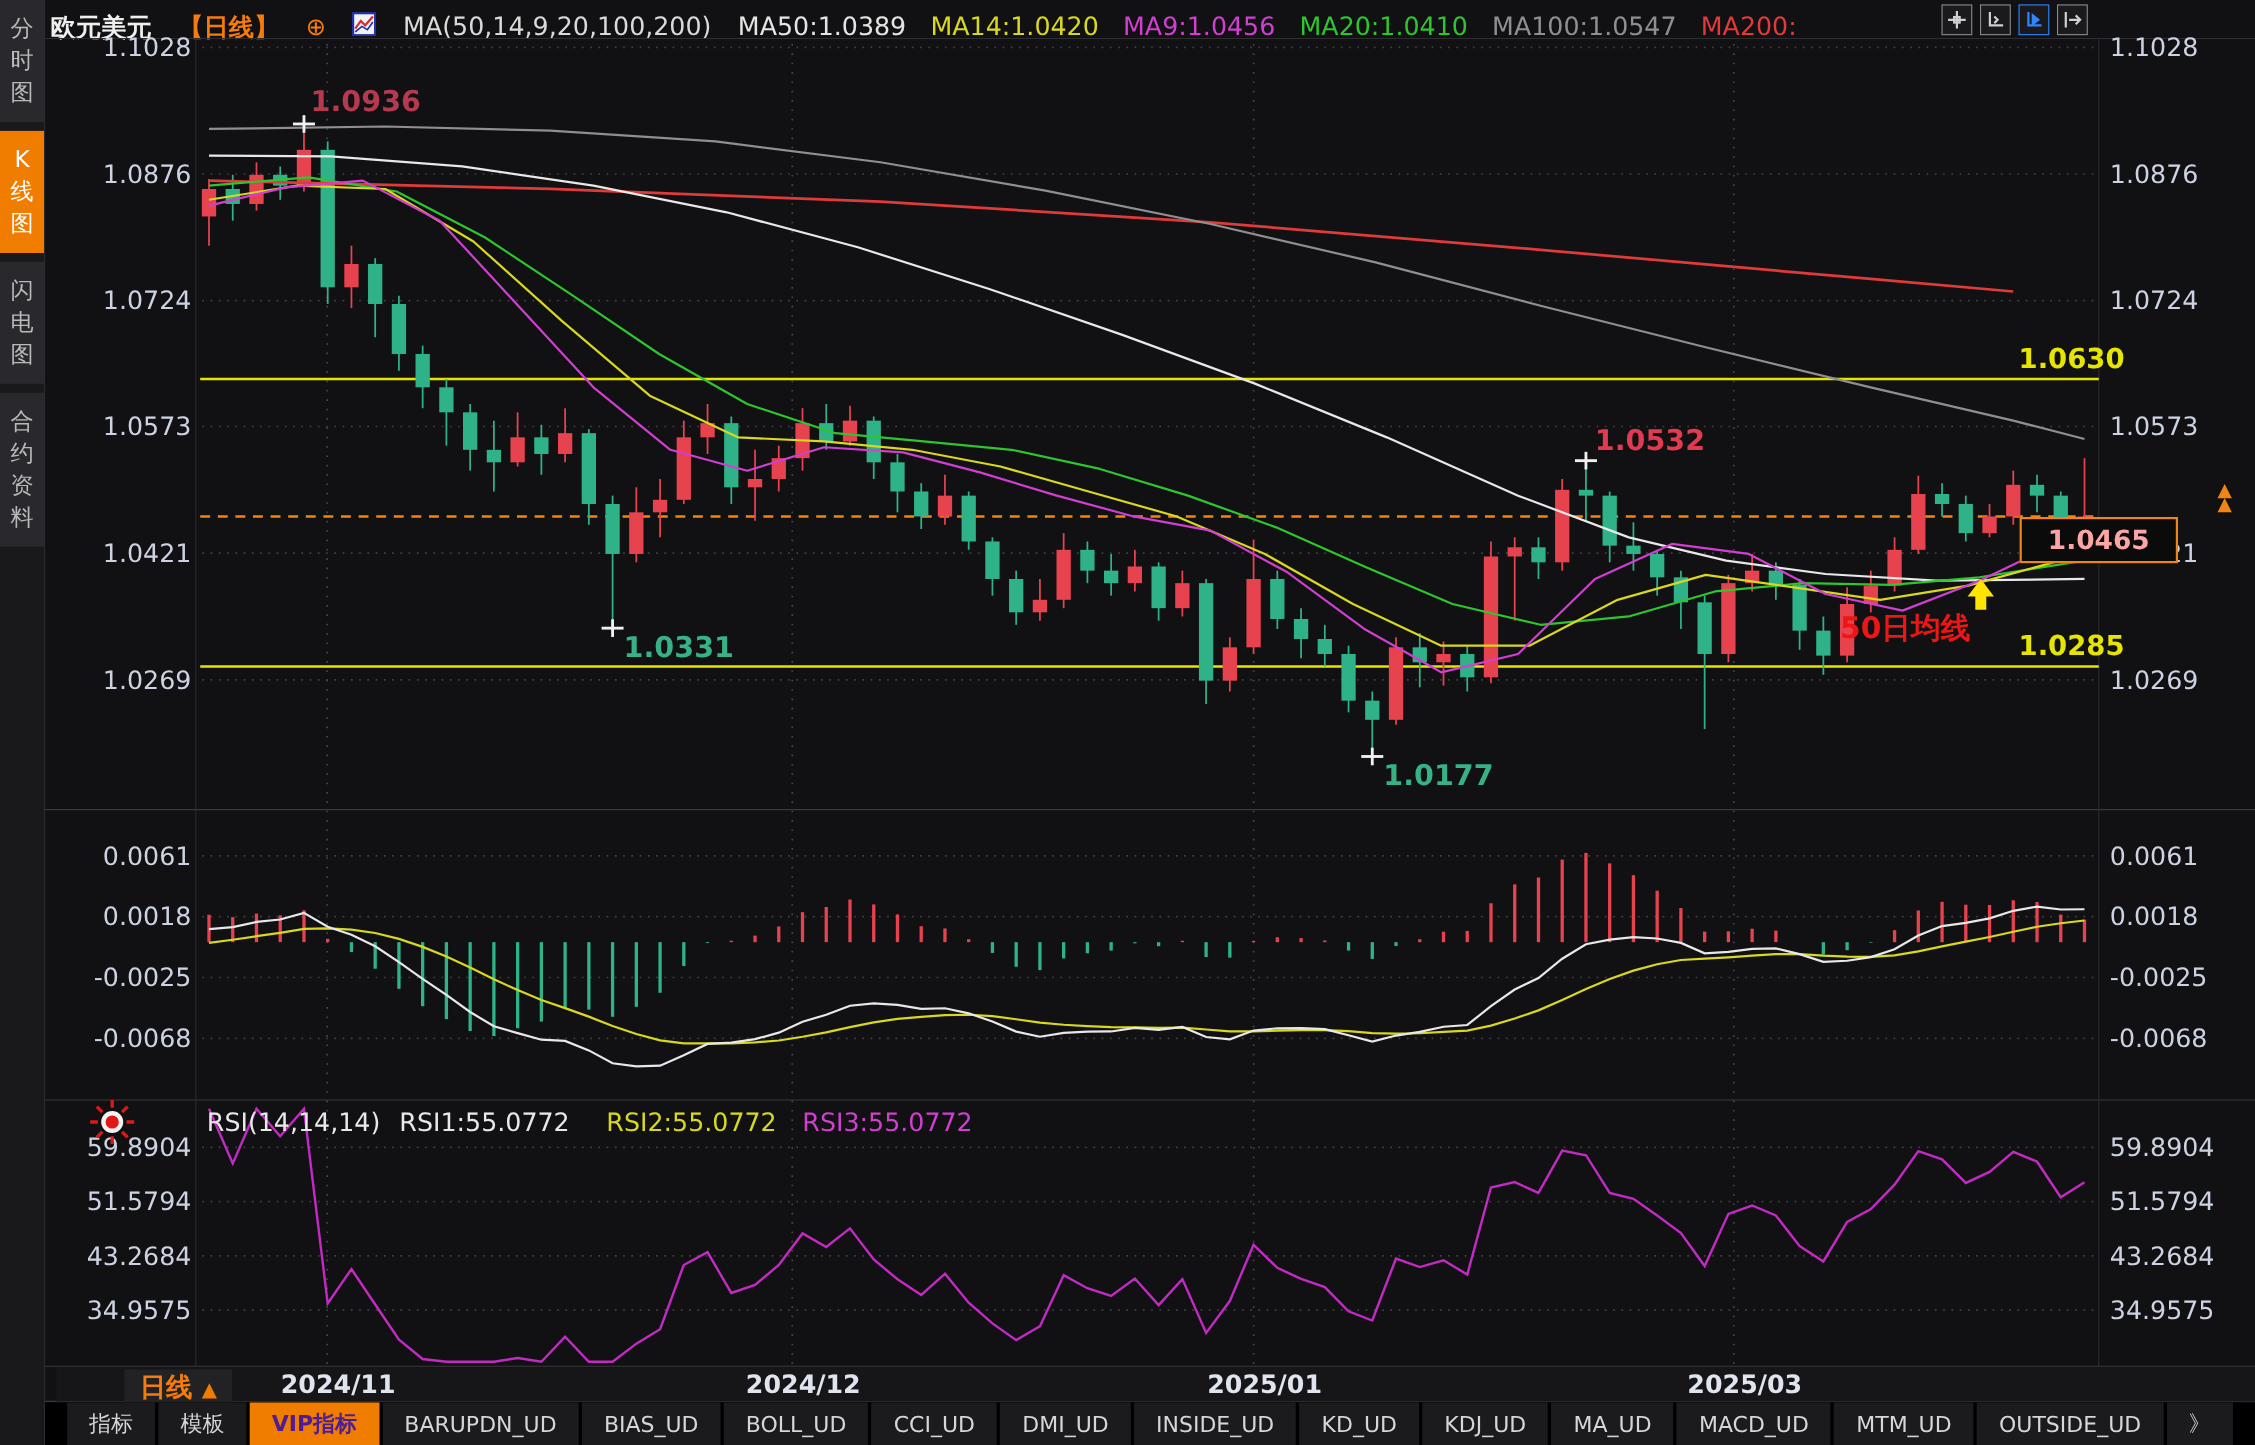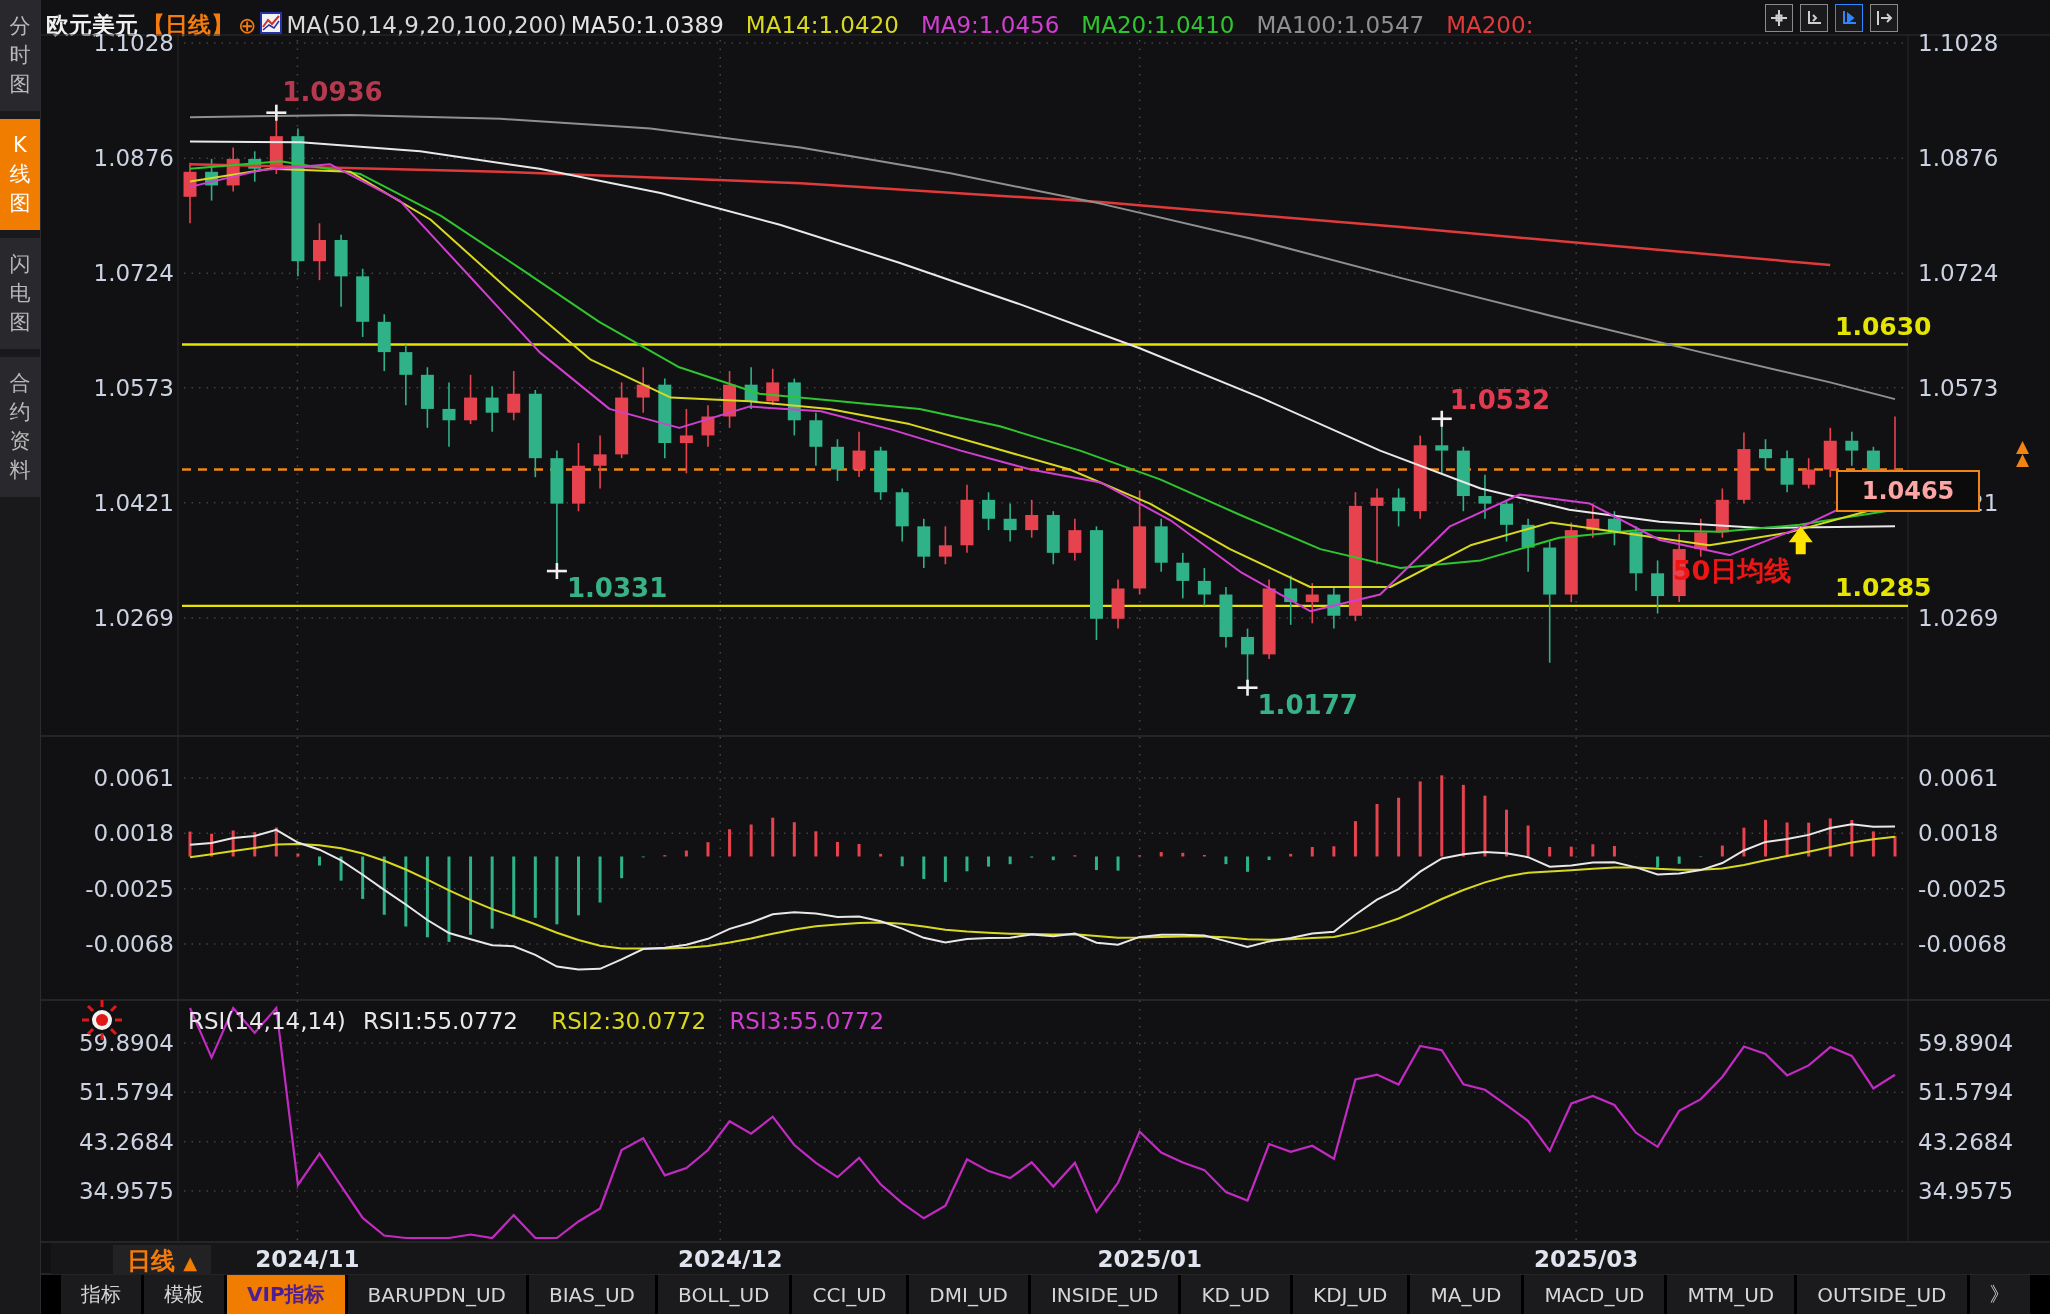--- a/index.html
+++ b/index.html
@@ -4,21 +4,21 @@
 <style>
   html,body{margin:0;padding:0;background:#000;}
   .stage{position:relative;width:2050px;height:1314px;background:#111113;overflow:hidden;
          font-family:"DejaVu Sans",sans-serif;color:#ddd;}
   
   .sidebar{position:absolute;left:0;top:0;width:40px;height:1314px;background:#19191c;border-right:1px solid #2c2c2f;}
   .side-item{width:40px;margin:0 0 8px 0;padding:12px 0;background:#29292d;color:#b9b9b9;
              font-size:21px;line-height:29px;text-align:center;white-space:pre-line;cursor:pointer;}
   .side-item.active{background:#f07c00;color:#fff;}
   
-  .header{position:absolute;left:46px;top:0;width:1740px;height:50px;display:flex;align-items:center;gap:4px;
+  .header{position:absolute;left:46px;top:0;width:1740px;height:50px;display:flex;align-items:center;gap:24px;
           font-size:23px;white-space:nowrap;}
   .sym{color:#efefef;font-weight:bold;}
   .tf{color:#f57b0c;font-weight:bold;}
   .plus{color:#f57b0c;font-size:22px;}
   .magroup{color:#d9d9d9;}
   .toolbar{position:absolute;right:152px;top:4px;display:flex;gap:7px;}
   .tbtn{width:26px;height:26px;border:1px solid #8a8a8a;background:#1a1a1c;display:flex;align-items:center;justify-content:center;cursor:pointer;}
   .tbtn.active{border-color:#2f86ff;}
   
   .pane-title{position:absolute;font-size:23px;white-space:nowrap;}
@@ -426,21 +426,21 @@
       <text y="1149.668192" fill="#ccd2e2" font-size="23" x="174" text-anchor="end">43.2684</text>
       <text y="1149.668192" fill="#ccd2e2" font-size="23" x="1918">43.2684</text>
       <text y="1199.0016944" fill="#ccd2e2" font-size="23" x="174" text-anchor="end">34.9575</text>
       <text y="1199.0016944" fill="#ccd2e2" font-size="23" x="1918">34.9575</text>
     </svg>
 
 
   <div class="pane-title" style="left:188px;top:1008px;">
     <span class="w">RSI(14,14,14)</span>
     <span class="w" style="margin-left:10px;">RSI1:55.0772</span>
-    <span class="y" style="margin-left:26px;">RSI2:30.0772</span>
+    <span class="y" style="margin-left:26px;">RSI2:55.0772</span>
     <span class="m" style="margin-left:16px;">RSI3:55.0772</span>
   </div>
 
   <div class="alarm">
     <svg width="44" height="44" viewBox="0 0 44 44">
       <g stroke="#e01818" stroke-width="3">
         <line x1="22" y1="2" x2="22" y2="9"></line>
           <line x1="22" y1="35" x2="22" y2="42"></line>
         <line x1="2" y1="22" x2="9" y2="22"></line>
           <line x1="35" y1="22" x2="42" y2="22"></line>

